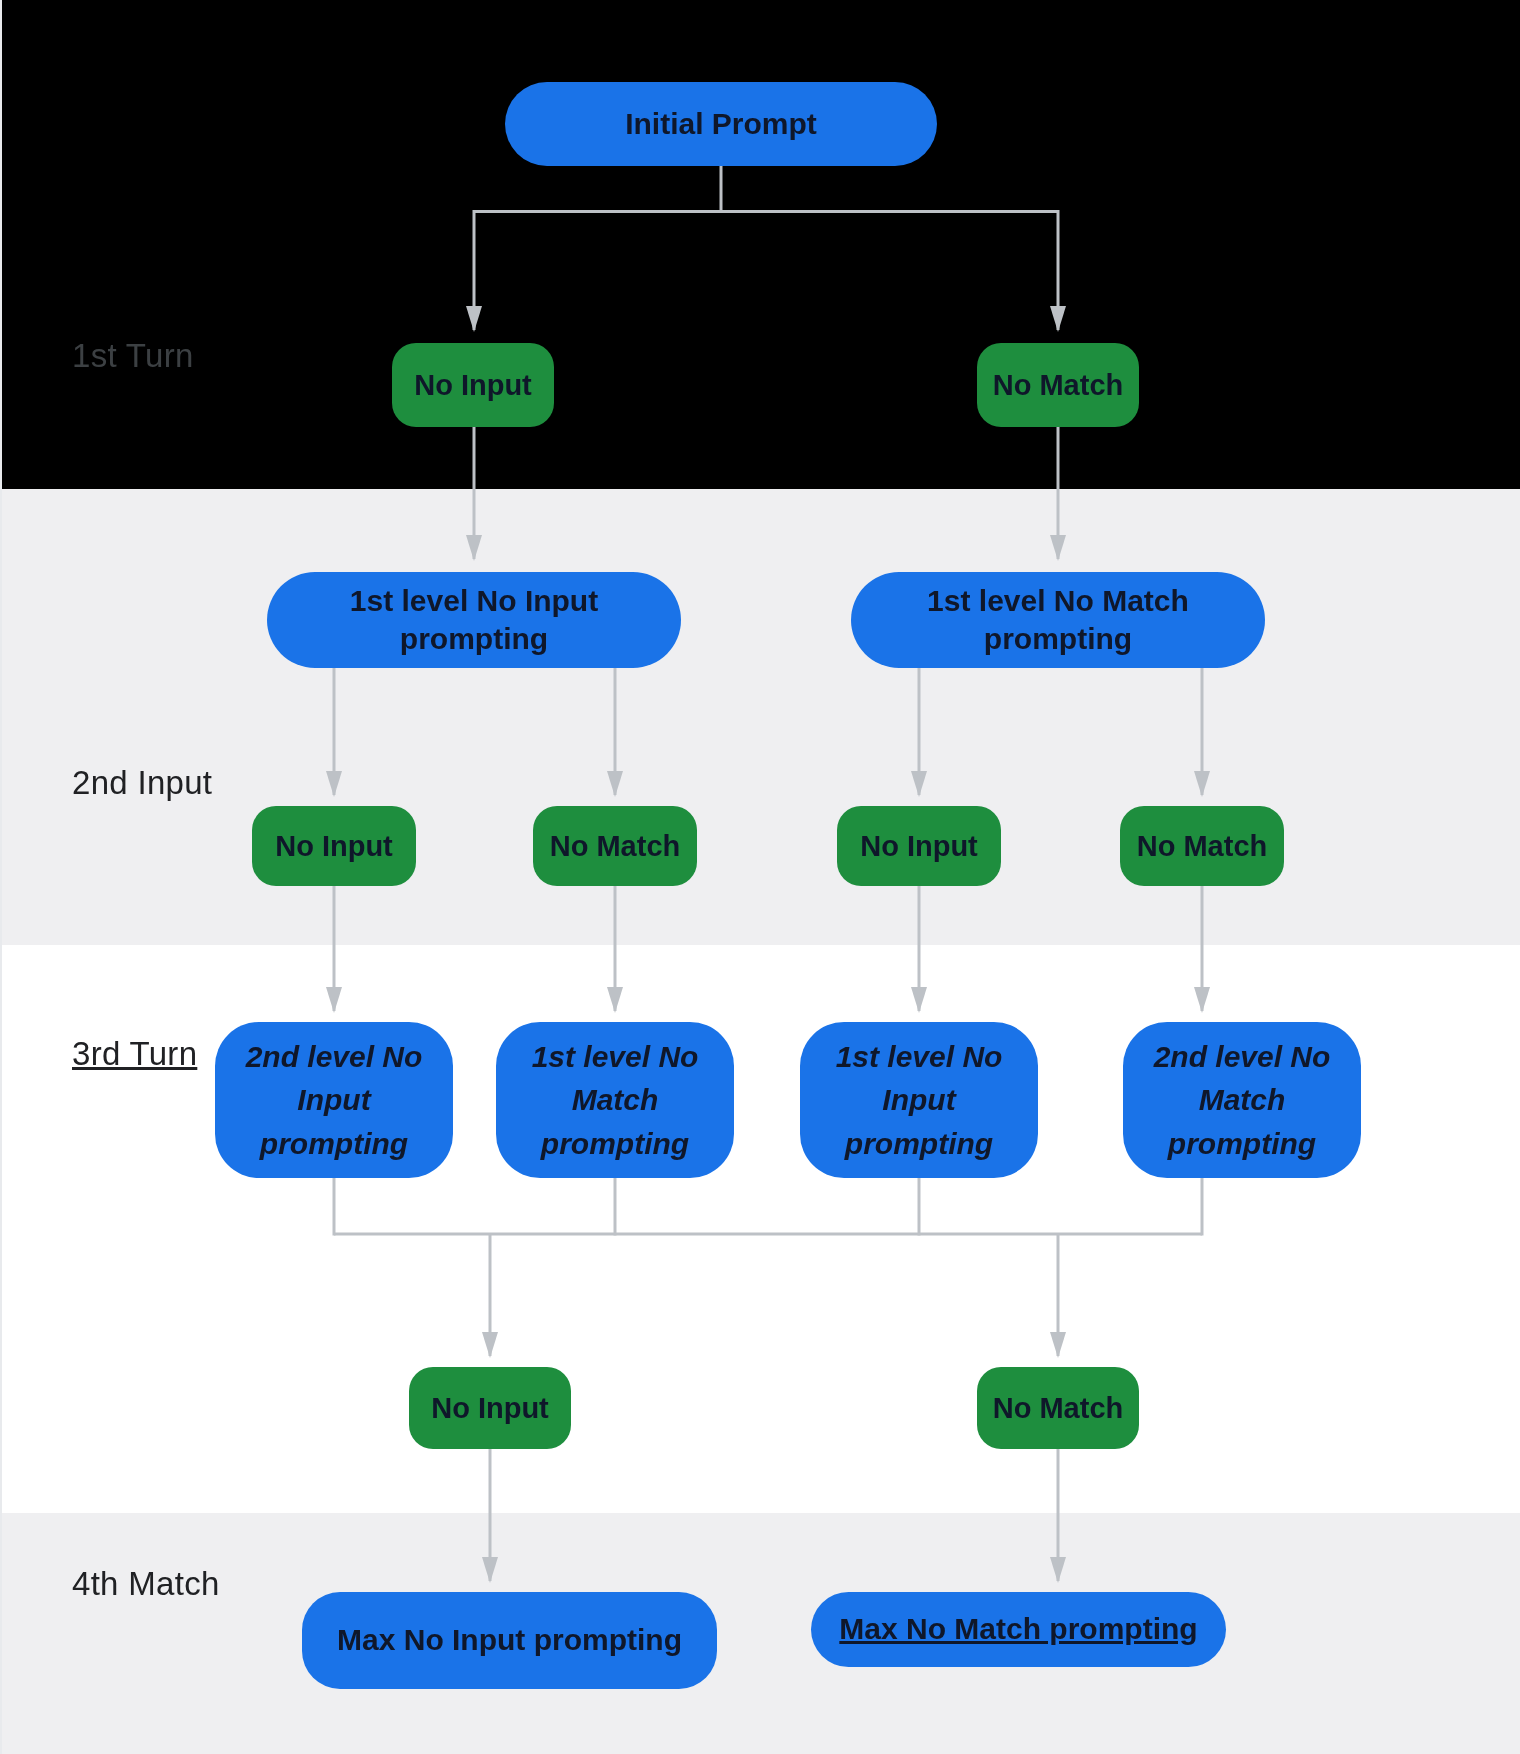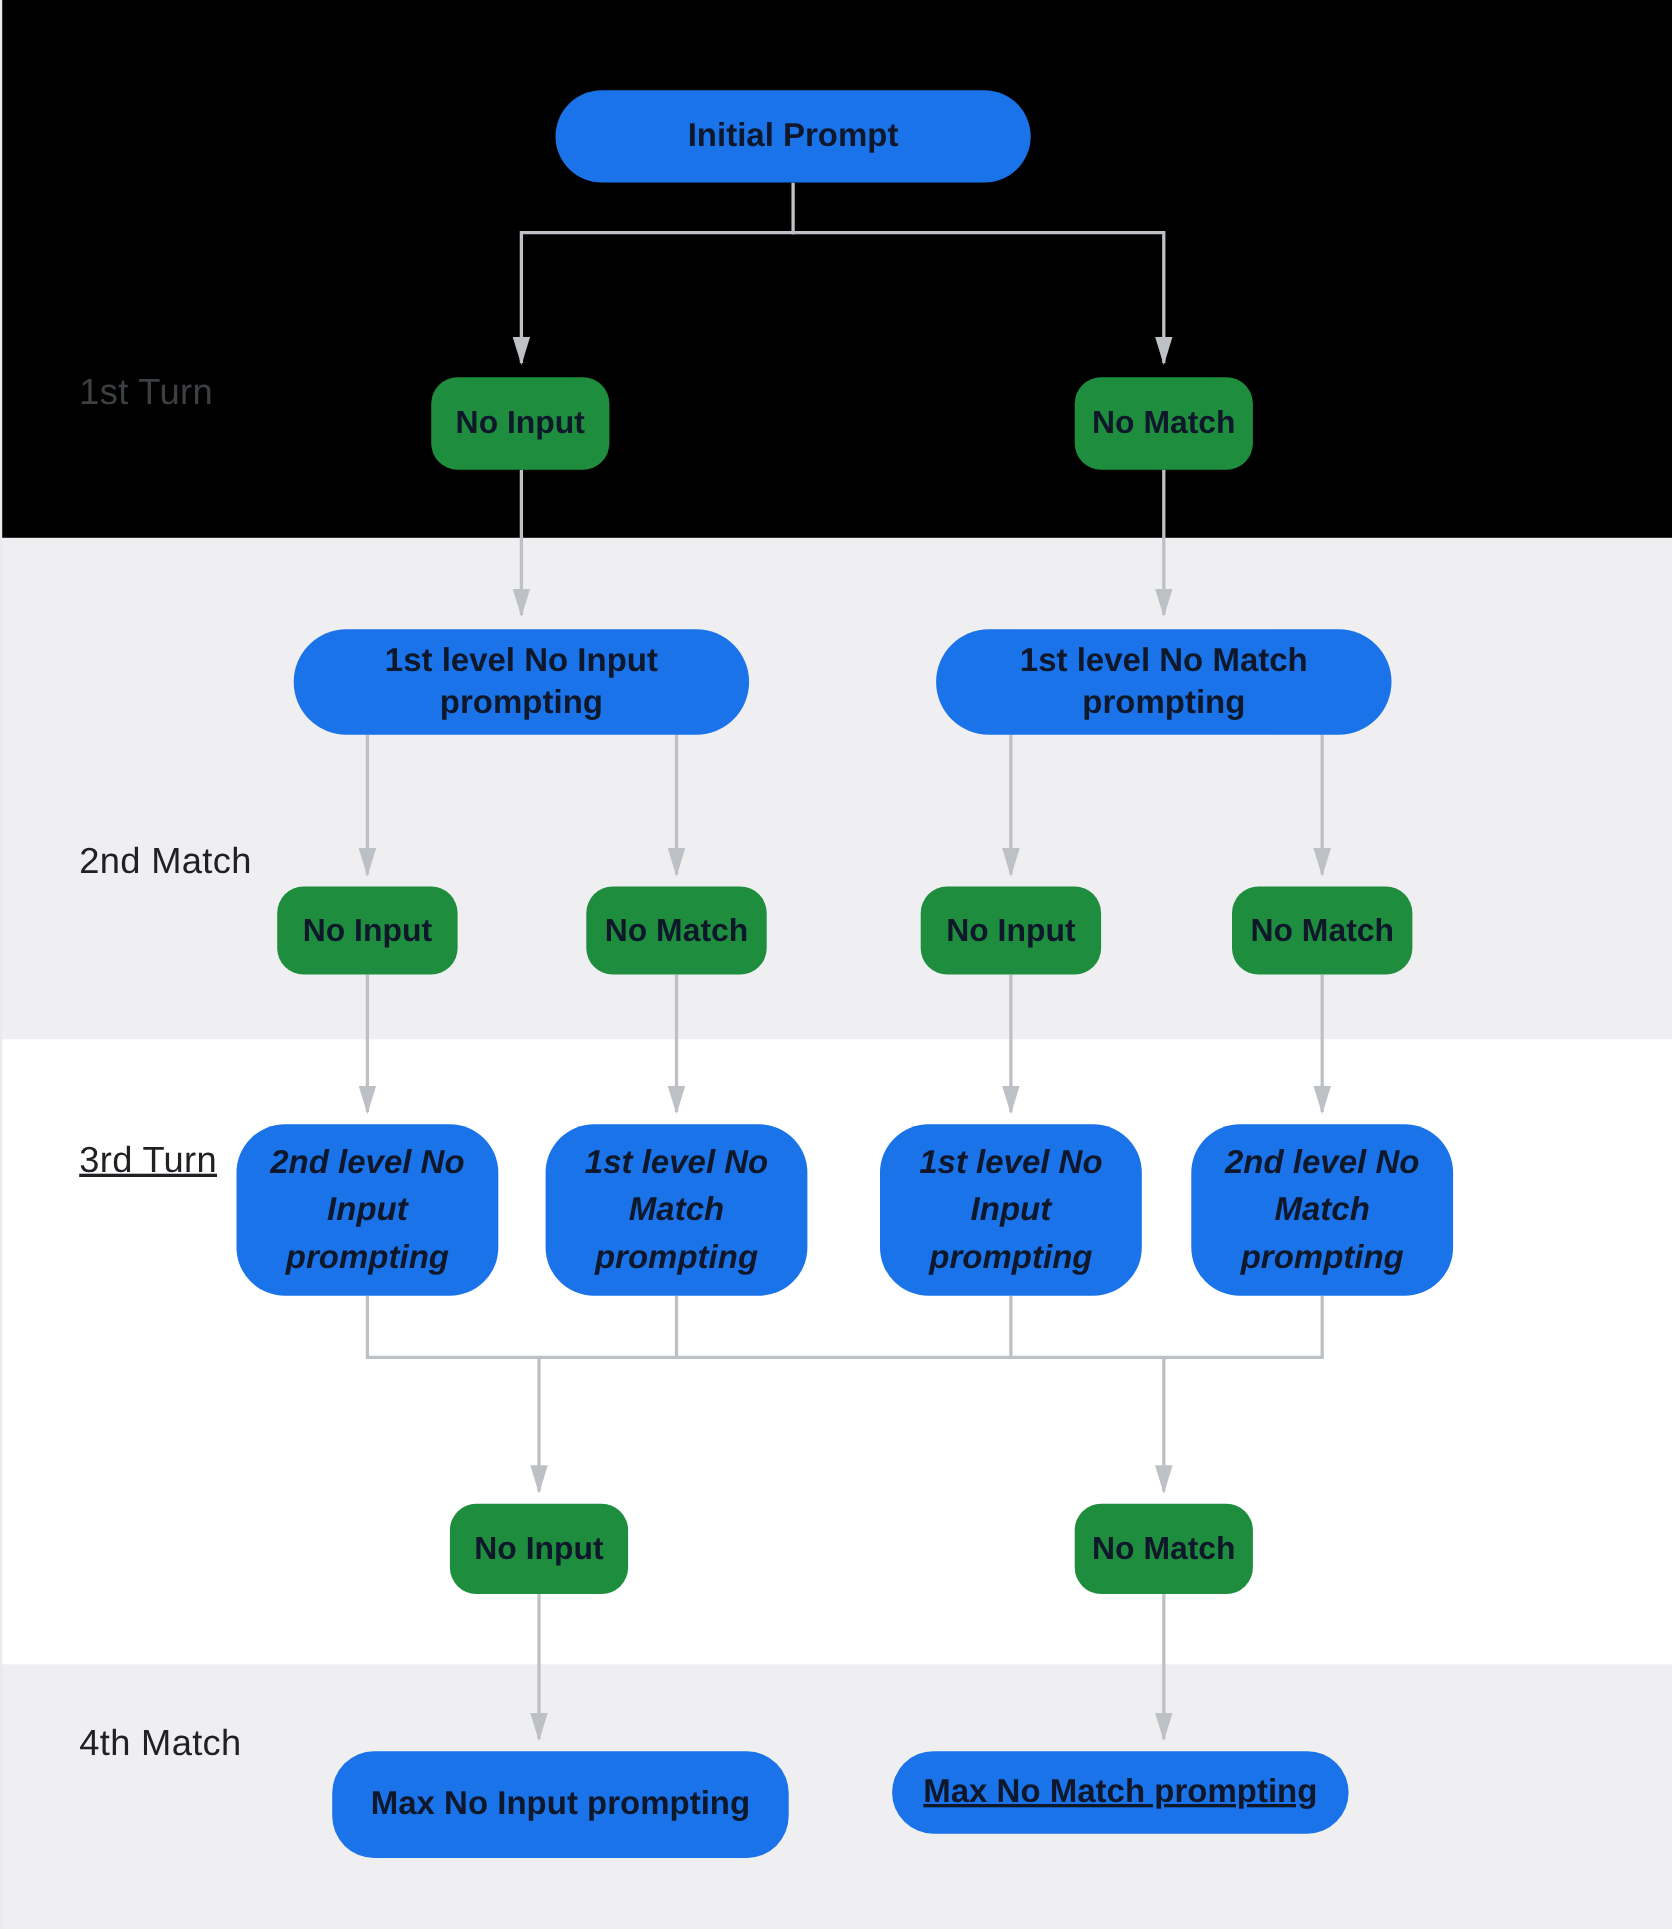--- a/index.html
+++ b/index.html
@@ -37,21 +37,21 @@
 
 <div>
 
   <div class="band band-1"></div>
   <div class="band band-2"></div>
   <div class="band band-3"></div>
   <div class="band band-4"></div>
   <div class="edge-strip"></div>
 
   <div class="turn-label on-dark" style="top:338px;">1st Turn</div>
-  <div class="turn-label" style="top:765px;">2nd Match</div>
+  <div class="turn-label" style="top:765px;">2nd Input</div>
   <div class="turn-label" style="top:1036px;text-decoration:underline;">3rd Turn</div>
   <div class="turn-label" style="top:1566px;">4th Match</div>
 
   <svg class="wires" width="1520" height="1754" viewBox="0 0 1520 1754">
     <defs>
       <marker id="arrow" viewBox="0 0 26 16" markerWidth="26" markerHeight="16" refX="24" refY="8" orient="auto" markerUnits="userSpaceOnUse">
         <path class="arrowhead" d="M0,0 L26,8 L0,16 Z"></path>
       </marker>
     </defs>
 
@@ -95,21 +95,21 @@
   <div class="node pill" style="left:851px;top:572px;width:414px;height:96px;border-radius:48px;padding:0 58px;">1st level No Match prompting</div>
 
   <div class="node chip" style="left:252px;top:806px;width:164px;height:80px;">No Input</div>
   <div class="node chip" style="left:533px;top:806px;width:164px;height:80px;">No Match</div>
   <div class="node chip" style="left:837px;top:806px;width:164px;height:80px;">No Input</div>
   <div class="node chip" style="left:1120px;top:806px;width:164px;height:80px;">No Match</div>
 
   <div class="node bigbox" style="left:215px;top:1022px;width:238px;height:156px;">2nd level No Input prompting</div>
   <div class="node bigbox" style="left:496px;top:1022px;width:238px;height:156px;">1st level No Match prompting</div>
   <div class="node bigbox" style="left:800px;top:1022px;width:238px;height:156px;">1st level No Input prompting</div>
-  <div class="node bigbox" style="left:1083px;top:1022px;width:238px;height:156px;">2nd level No Match prompting</div>
+  <div class="node bigbox" style="left:1123px;top:1022px;width:238px;height:156px;">2nd level No Match prompting</div>
 
   <div class="node chip" style="left:409px;top:1367px;width:162px;height:82px;">No Input</div>
   <div class="node chip" style="left:977px;top:1367px;width:162px;height:82px;">No Match</div>
 
   <div class="node pill" style="left:302px;top:1592px;width:415px;height:97px;border-radius:38px;">Max No Input prompting</div>
   <div class="node pill" style="left:811px;top:1592px;width:415px;height:75px;border-radius:38px;text-decoration:underline;">Max No Match prompting</div>
 
 </div>
 
 </body></html>

